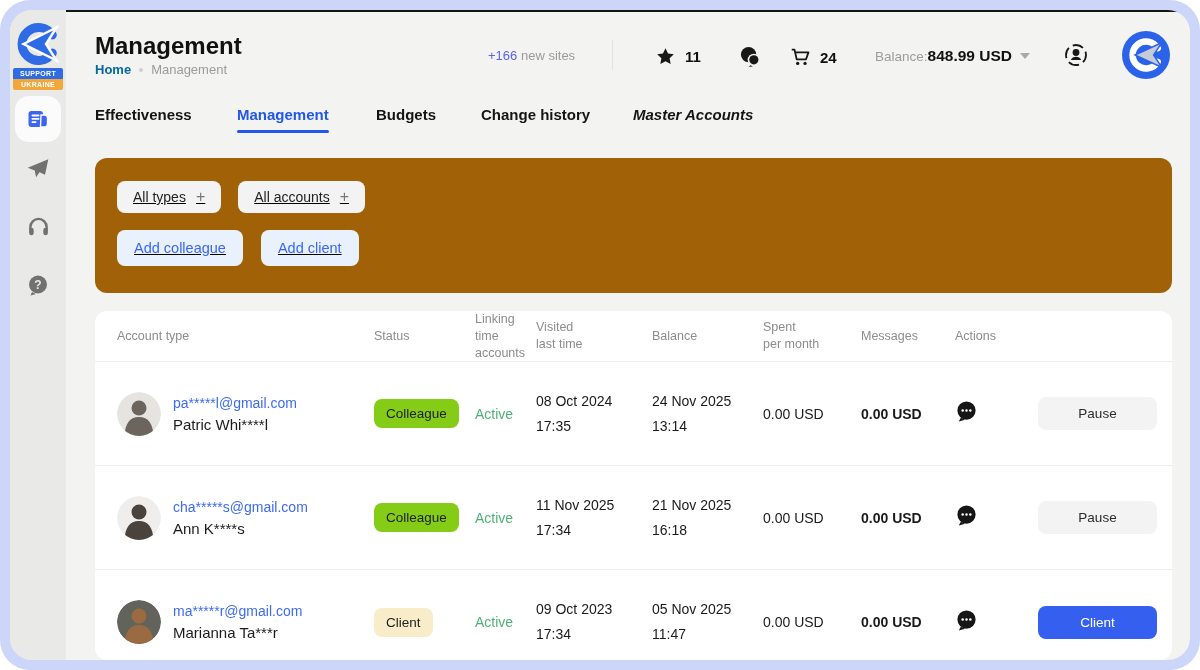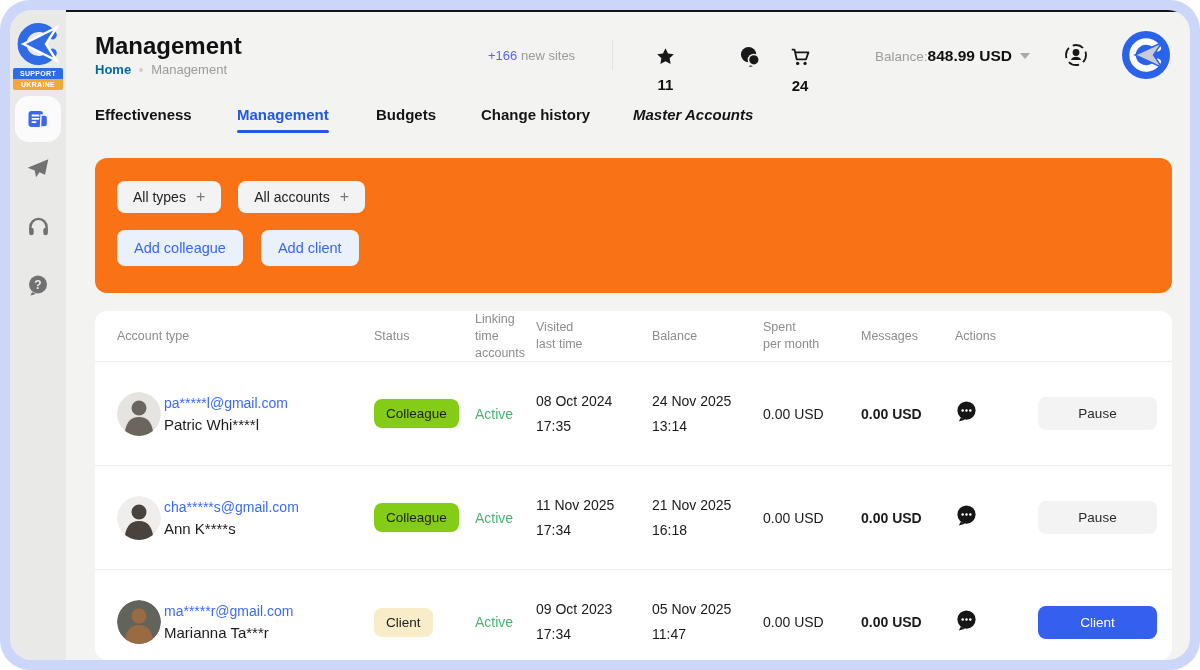--- a/index.html
+++ b/index.html
@@ -21,54 +21,54 @@
 .main { flex:1; border-top:2px solid #141414; position:relative; display:flex; flex-direction:column; overflow:hidden; }
 .topbar { position:relative; height:94px; flex-shrink:0; }
 .page-title { position:absolute; left:29px; top:20px; font-size:24px; font-weight:bold; color:#111; }
 .breadcrumb { position:absolute; left:29px; top:50px; font-size:13px; display:flex; align-items:center; gap:8px; }
 .breadcrumb .home { color:#0369a1; font-weight:600; }
 .breadcrumb .dot { width:4px; height:4px; border-radius:50%; background:#cfcfcf; }
 .breadcrumb .cur { color:#9b9b9b; }
 .new-sites { position:absolute; left:422px; top:36px; font-size:13px; color:#9a9a9a; }
 .new-sites .plus { color:#5a63ee; }
 .vdiv { position:absolute; left:546px; top:28px; width:1px; height:30px; background:#e2e2e2; }
-.stat { position:absolute; top:34px; display:flex; align-items:center; gap:9px; font-size:15px; font-weight:bold; color:#111;flex-direction:column; }
+.stat { position:absolute; top:34px; display:flex; align-items:center; gap:9px; font-size:15px; font-weight:bold; color:#111; }
 .stat.fav { left:589px; }
 .stat.cart { left:723px; }
 .chat-ico { position:absolute; left:673px; top:33px; }
 .balance { position:absolute; left:809px; top:35px; display:flex; align-items:center; }
 .balance .lbl { font-size:13.5px; color:#9c9c9c; }
 .balance .val { font-size:15.5px; font-weight:bold; color:#111; margin-left:0; }
 .balance .chev { margin-left:8px; width:0; height:0; border-left:5px solid transparent; border-right:5px solid transparent; border-top:6px solid #a9a9a9; }
 .voice-ico { position:absolute; left:997px; top:30px; }
 .avatar-logo { position:absolute; left:1056px; top:19px; width:48px; height:48px; }
 
 .tabs { position:relative; height:34px; flex-shrink:0; }
 .tab { position:absolute; top:0; font-size:15px; font-weight:bold; color:#141414; }
 .tab.t0 { left:29px; }
 .tab.t1 { left:171px; color:#2158e8; }
 .tab.t2 { left:310px; }
 .tab.t3 { left:415px; }
 .tab.t4 { left:567px;font-style:italic; }
 .tab.active::after { content:""; position:absolute; left:0; right:0; bottom:-10px; height:3px; border-radius:2px; background:#2158e8; }
 
-.filter-card { margin:18px 18px 0 29px; background:#f97316; border-radius:12px; height:135px; padding:23px 22px; flex-shrink:0; }
+.filter-card { margin:18px 18px 0 29px; background:#a16207; border-radius:12px; height:135px; padding:23px 22px; flex-shrink:0;text-decoration:underline; }
 .chip-row { display:flex; gap:17px; }
 .chip { background:#f3f3f3; border-radius:8px; padding:8px 16px; font-size:14px; color:#222; display:flex; align-items:center; gap:10px; }
 .chip .plus { color:#777; font-size:16px; line-height:1; }
 .btn-row { display:flex; gap:18px; margin-top:17px; }
 .add-btn { background:#e9f1fd; border-radius:8px; padding:10px 17px; font-size:14.5px; color:#3b66f0; border:none; font-family:inherit; }
 
 .table-card { margin:18px 18px 0 29px; background:#fff; border-radius:12px; flex:1; overflow:hidden; }
 .row-grid { display:grid; grid-template-columns:257px 101px 61px 116px 111px 98px 94px 83px auto; align-items:center; padding:0 22px; }
 .thead { height:51px; border-bottom:1px solid #ededed; }
 .th { font-size:12.5px; color:#8c8c8c; line-height:1.35; }
 .trow { height:104px; border-bottom:1px solid #ededed; }
 .trow:last-child { border-bottom:none; }
-.acct { display:flex; align-items:center; gap:3px; }
+.acct { display:flex; align-items:center; gap:12px; }
 .avatar { width:44px; height:44px; border-radius:50%; overflow:hidden; flex-shrink:0; }
 .acct .email { font-size:14px; color:#3c6bf0; }
 .acct .name { font-size:15px; color:#1c1c1c; margin-top:5px; }
 .pill { display:inline-block; padding:7px 12px; border-radius:8px; font-size:13.5px; color:#222; }
 .pill.colleague { background:#84cc16; }
 .pill.client { background:#f8ecc9; }
 .status { font-size:14px; color:#4db374; }
 .dt { font-size:14px; color:#1a1a1a; line-height:25px; }
 .money { font-size:14px; color:#1a1a1a; }
 .money.bold { font-weight:bold; }

